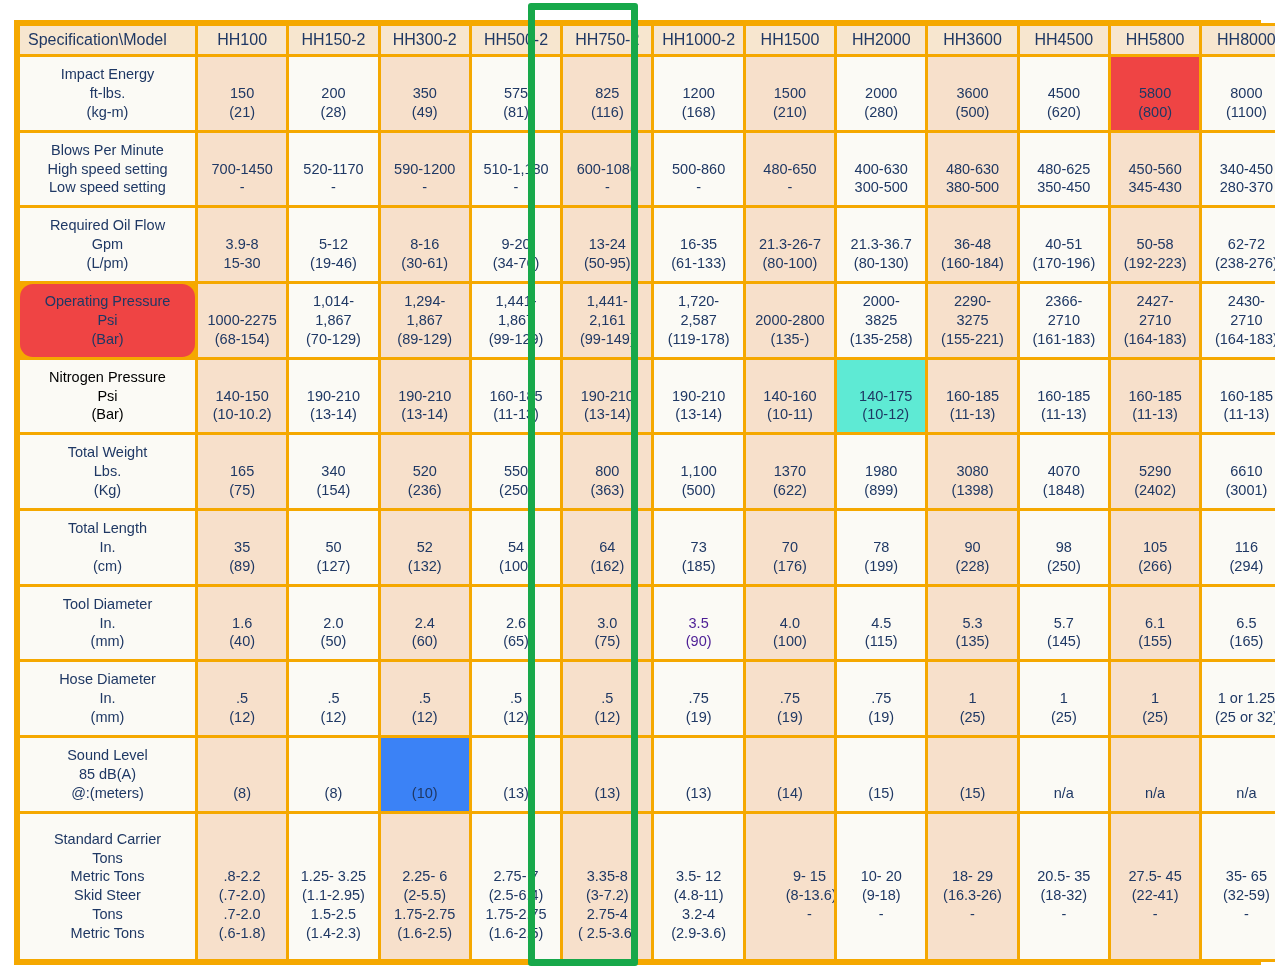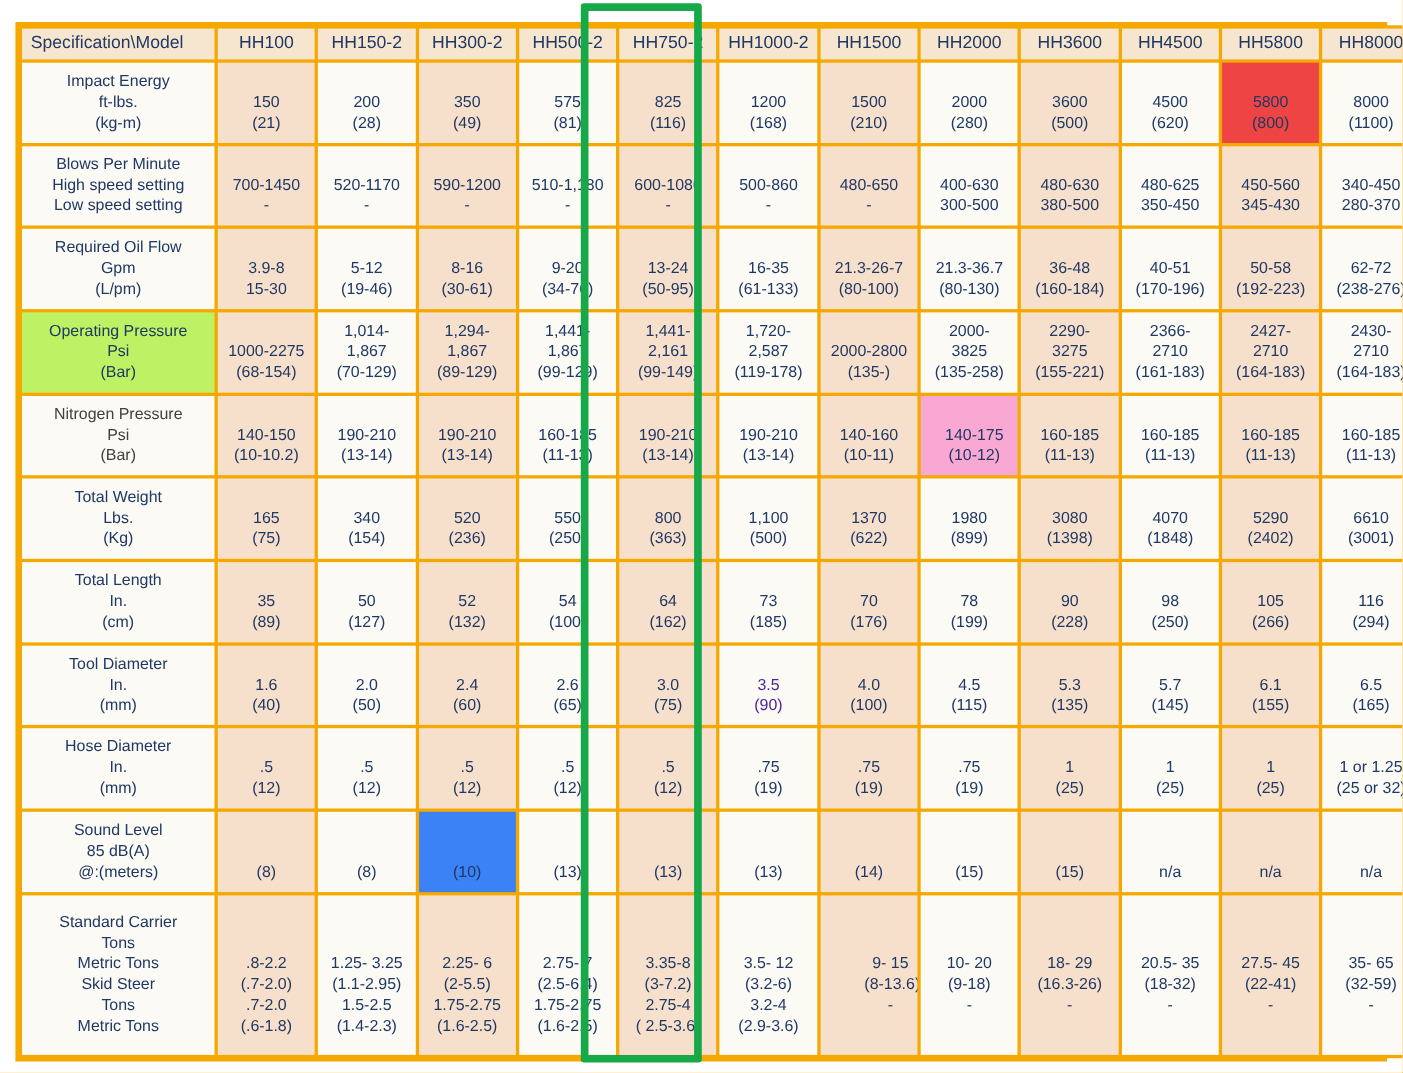--- a/index.html
+++ b/index.html
@@ -336,21 +336,21 @@
               <span class="v">50-58</span>
               <span class="v">(192-223)</span>
             </td>
             <td style="color: rgb(31, 56, 100); background: rgb(251, 250, 245);">
               <span class="v blank">&nbsp;</span>
               <span class="v">62-72</span>
               <span class="v">(238-276)</span>
             </td>
           </tr>
           <tr>
-            <td class="label" style="color: rgb(31, 56, 100); background: #bef264;">
+            <td class="label" style="color: rgb(31, 56, 100); background: #ef4444; border-radius: 13px;">
               <span class="lab-title">Operating Pressure</span>
               <span class="lab-sub">Psi</span>
               <span class="lab-sub">(Bar)</span>
             </td>
             <td class="tint" style="color: rgb(31, 56, 100); background: rgb(247, 224, 203);">
               <span class="v blank">&nbsp;</span>
               <span class="v">1000-2275</span>
               <span class="v">(68-154)</span>
             </td>
             <td style="color: rgb(31, 56, 100); background: rgb(251, 250, 245);">
@@ -403,21 +403,21 @@
               <span class="v">2710</span>
               <span class="v">(164-183)</span>
             </td>
             <td style="color: rgb(31, 56, 100); background: rgb(251, 250, 245);">
               <span class="v">2430-</span>
               <span class="v">2710</span>
               <span class="v">(164-183)</span>
             </td>
           </tr>
           <tr>
-            <td class="label" style="color: #404040; background: rgb(251, 250, 245);">
+            <td class="label" style="color: #000000; background: rgb(251, 250, 245);">
               <span class="lab-title">Nitrogen Pressure</span>
               <span class="lab-sub">Psi</span>
               <span class="lab-sub">(Bar)</span>
             </td>
             <td class="tint" style="color: rgb(31, 56, 100); background: rgb(247, 224, 203);">
               <span class="v blank">&nbsp;</span>
               <span class="v">140-150</span>
               <span class="v">(10-10.2)</span>
             </td>
             <td style="color: rgb(31, 56, 100); background: rgb(251, 250, 245);">
@@ -443,21 +443,21 @@
             <td style="color: rgb(31, 56, 100); background: rgb(251, 250, 245);">
               <span class="v blank">&nbsp;</span>
               <span class="v">190-210</span>
               <span class="v">(13-14)</span>
             </td>
             <td class="tint" style="color: rgb(31, 56, 100); background: rgb(247, 224, 203);">
               <span class="v blank">&nbsp;</span>
               <span class="v">140-160</span>
               <span class="v">(10-11)</span>
             </td>
-            <td style="color: rgb(31, 56, 100); background: #f9a8d4; padding-left: 10px;">
+            <td style="color: rgb(31, 56, 100); background: #5eead4; padding-left: 10px;">
               <span class="v blank">&nbsp;</span>
               <span class="v">140-175</span>
               <span class="v">(10-12)</span>
             </td>
             <td class="tint" style="color: rgb(31, 56, 100); background: rgb(247, 224, 203);">
               <span class="v blank">&nbsp;</span>
               <span class="v">160-185</span>
               <span class="v">(11-13)</span>
             </td>
             <td style="color: rgb(31, 56, 100); background: rgb(251, 250, 245);">
@@ -857,21 +857,21 @@
               <span class="v blank">&nbsp;</span>
               <span class="v">3.35-8</span>
               <span class="v">(3-7.2)</span>
               <span class="v">2.75-4</span>
               <span class="v">( 2.5-3.6)</span>
             </td>
             <td style="color: rgb(31, 56, 100); background: rgb(251, 250, 245);">
               <span class="v blank">&nbsp;</span>
               <span class="v blank">&nbsp;</span>
               <span class="v">3.5- 12</span>
-              <span class="v">(3.2-6)</span>
+              <span class="v">(4.8-11)</span>
               <span class="v">3.2-4</span>
               <span class="v">(2.9-3.6)</span>
             </td>
             <td class="tint" style="color: rgb(31, 56, 100); background: rgb(247, 224, 203); padding-left: 40px;">
               <span class="v blank">&nbsp;</span>
               <span class="v blank">&nbsp;</span>
               <span class="v">9- 15</span>
               <span class="v">(8-13.6)</span>
               <span class="v">-</span>
               <span class="v blank">&nbsp;</span>

